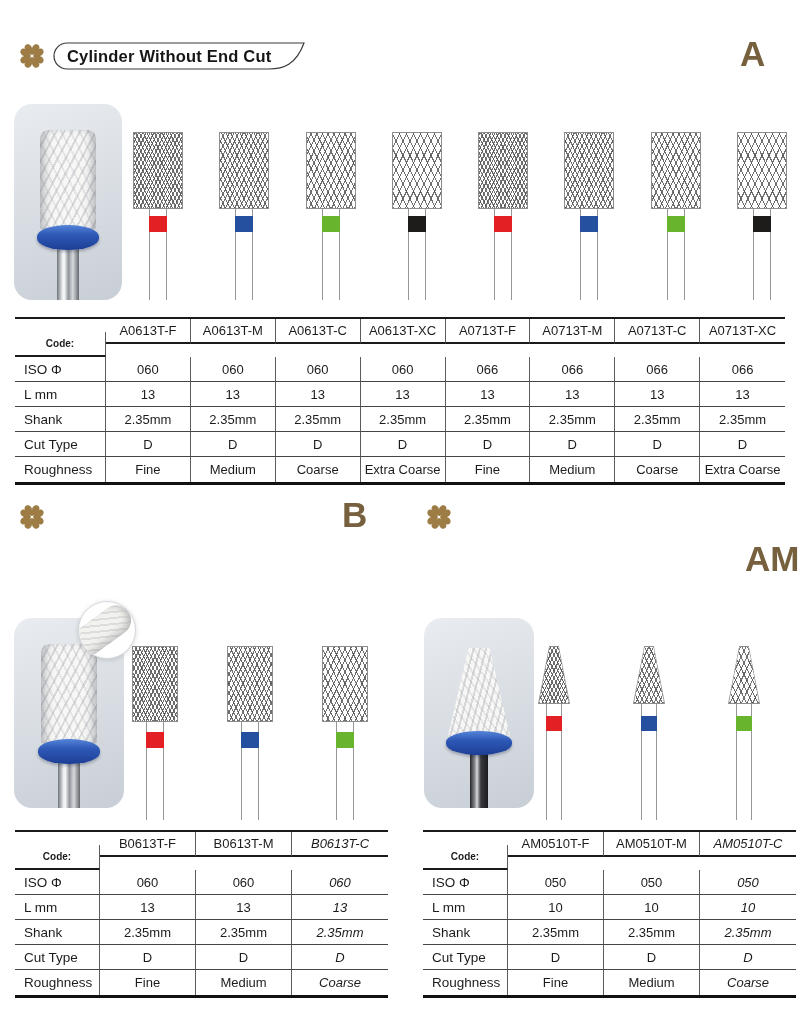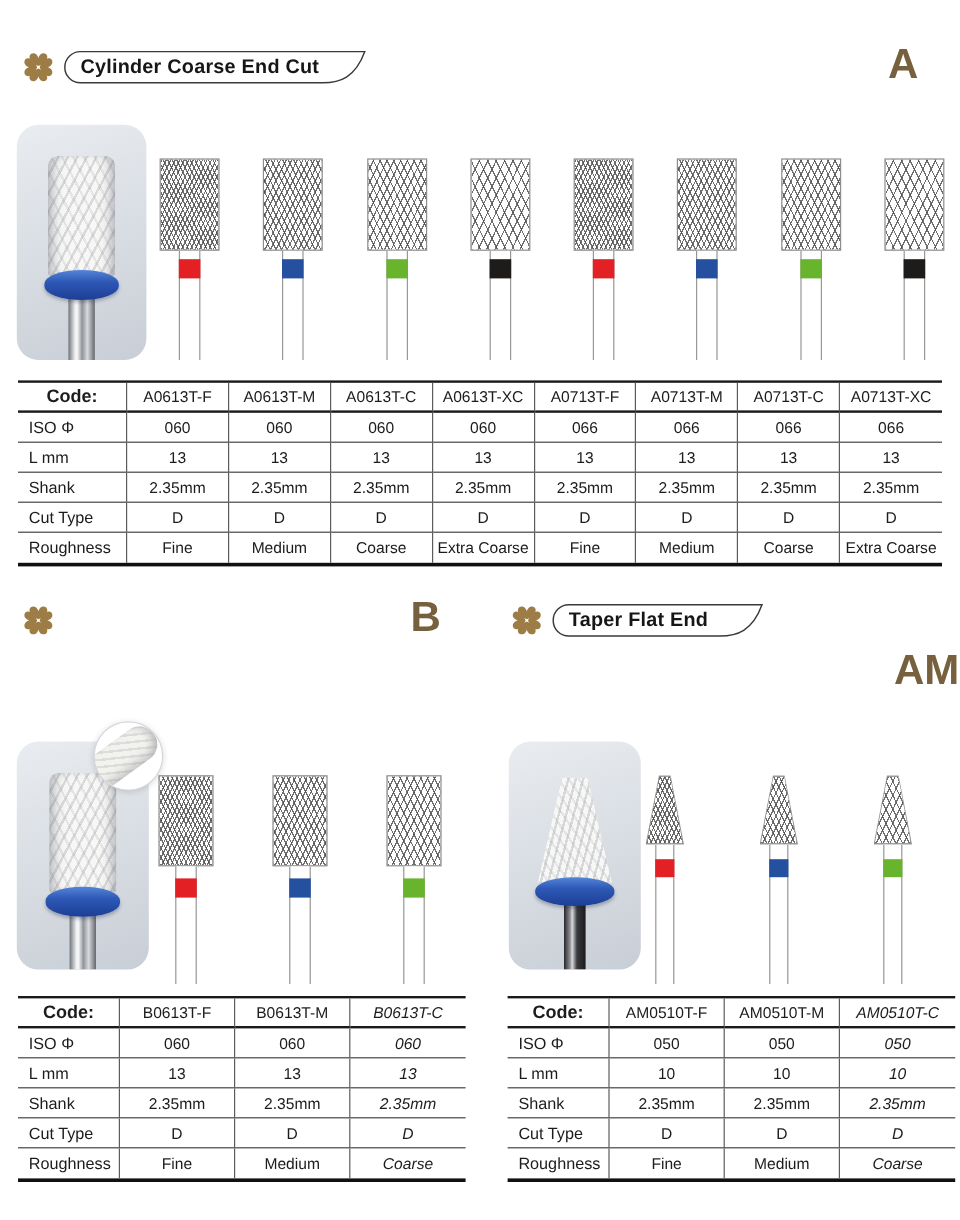--- a/index.html
+++ b/index.html
@@ -76,21 +76,21 @@
   .spec-table { position:absolute; display:grid;
     border-top:2px solid #1a1a1a; border-bottom:3px solid #111; background:#fff; }
   .cols9 { grid-template-columns:91px repeat(8, 1fr); }
   .cols4 { grid-template-columns:85px repeat(3, 1fr); }
   .cell { height:25px; display:flex; align-items:center; justify-content:center;
     font-size:13px; color:#1c1c1c; border-bottom:1px solid #454545; border-right:1px solid #5c5c5c;
     box-sizing:border-box; white-space:nowrap; }
   .cols9 .cell:nth-child(9n) { border-right:none; }
   .cols4 .cell:nth-child(4n) { border-right:none;font-style:italic; }
   .hdr { border-bottom-width:2px; border-bottom-color:#1a1a1a; }
-  .corner { font-weight:700; font-size:15px; }
+  .corner { font-weight:700; font-size:10px;margin-top:13px; }
   .row-label { justify-content:flex-start; padding-left:9px; font-size:13.5px; }
   .last-row { border-bottom:none; }
 </style>
 </head>
 <body>
 
 <div class="page">
 
   <div class="sec-head" style="top:42px; left:18px;">
     <svg class="flower" viewBox="0 0 28 28">
@@ -107,21 +107,21 @@
         <g transform="rotate(270 14 14)">
           <path d="M14 13 C9 11 5.6 7 6.8 4.2 C7.9 1.8 11 1.9 12.5 3.6 C13.5 4.6 14 5.8 14 6.8 C14 5.8 14.5 4.6 15.5 3.6 C17 1.9 20.1 1.8 21.2 4.2 C22.4 7 19 11 14 13 Z"></path>
         </g>
       </g>
     </svg>
     <div class="pill" style="width:252px;">
       <svg class="pill-bg" viewBox="0 0 252 28" preserveAspectRatio="none">
         <path d="M14 1 H238 L251 1 C243 23 230 27 216 27 H14 C6.8 27 1 21.2 1 14 C1 6.8 6.8 1 14 1 Z" fill="#ffffff" stroke="#3a3a3a" stroke-width="1.2"></path>
       </svg>
       <div class="pill-inner">
-        <span class="pill-label">Cylinder Coarse End Cut</span>
+        <span class="pill-label">Cylinder Without End Cut</span>
         <svg class="chevron" viewBox="0 0 26 13">
           <path d="M2 2 Q13 14 24 2" fill="none" stroke="#111" stroke-width="4.4" stroke-linecap="round"></path>
         </svg>
       </div>
     </div>
   </div>
   <div class="sec-letter" style="top:36px; left:740px;">A</div>
 
   <div class="photo-card" style="left:14px; top:104px; width:108px; height:196px;">
     <div class="p-head"></div>
@@ -334,31 +334,20 @@
             <path d="M14 13 C9 11 5.6 7 6.8 4.2 C7.9 1.8 11 1.9 12.5 3.6 C13.5 4.6 14 5.8 14 6.8 C14 5.8 14.5 4.6 15.5 3.6 C17 1.9 20.1 1.8 21.2 4.2 C22.4 7 19 11 14 13 Z"></path>
           </g>
         <g transform="rotate(180 14 14)">
             <path d="M14 13 C9 11 5.6 7 6.8 4.2 C7.9 1.8 11 1.9 12.5 3.6 C13.5 4.6 14 5.8 14 6.8 C14 5.8 14.5 4.6 15.5 3.6 C17 1.9 20.1 1.8 21.2 4.2 C22.4 7 19 11 14 13 Z"></path>
           </g>
         <g transform="rotate(270 14 14)">
             <path d="M14 13 C9 11 5.6 7 6.8 4.2 C7.9 1.8 11 1.9 12.5 3.6 C13.5 4.6 14 5.8 14 6.8 C14 5.8 14.5 4.6 15.5 3.6 C17 1.9 20.1 1.8 21.2 4.2 C22.4 7 19 11 14 13 Z"></path>
           </g>
       </g>
     </svg>
-    <div class="pill" style="width:176px;">
-      <svg class="pill-bg" viewBox="0 0 176 28" preserveAspectRatio="none">
-        <path d="M14 1 H162 L175 1 C167 23 154 27 140 27 H14 C6.8 27 1 21.2 1 14 C1 6.8 6.8 1 14 1 Z" fill="#ffffff" stroke="#3a3a3a" stroke-width="1.2"></path>
-      </svg>
-      <div class="pill-inner">
-        <span class="pill-label">Taper Flat End</span>
-        <svg class="chevron" viewBox="0 0 26 13">
-          <path d="M2 2 Q13 14 24 2" fill="none" stroke="#111" stroke-width="4.4" stroke-linecap="round"></path>
-        </svg>
-      </div>
-    </div>
   </div>
   <div class="sec-letter" style="top:497px; left:745px;margin-top:44px;">AM</div>
 
   <div class="photo-card" style="left:424px; top:618px; width:110px; height:190px;">
     <div class="p-head-cone"></div>
     <div class="p-collar p-collar-wide"></div>
     <div class="p-shank-dark"></div>
   </div>
 
   <div class="burs-row" style="left:538px; top:646px; width:222px; height:174px;">

